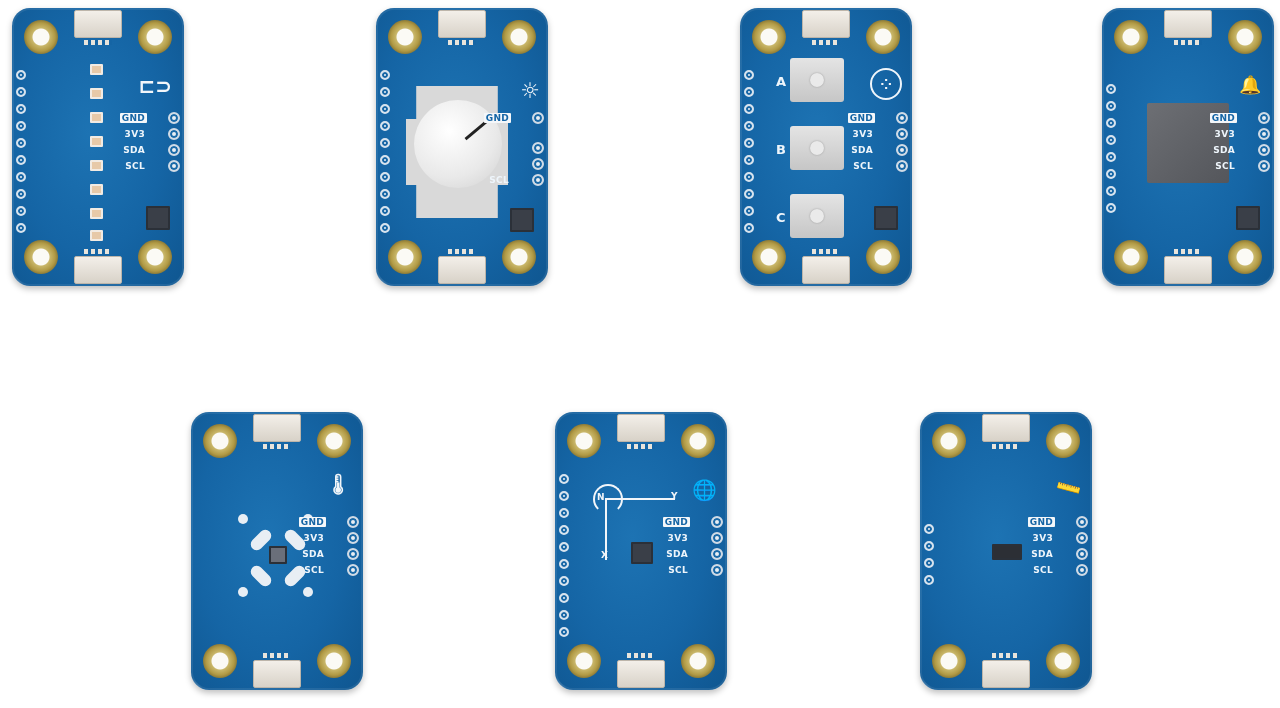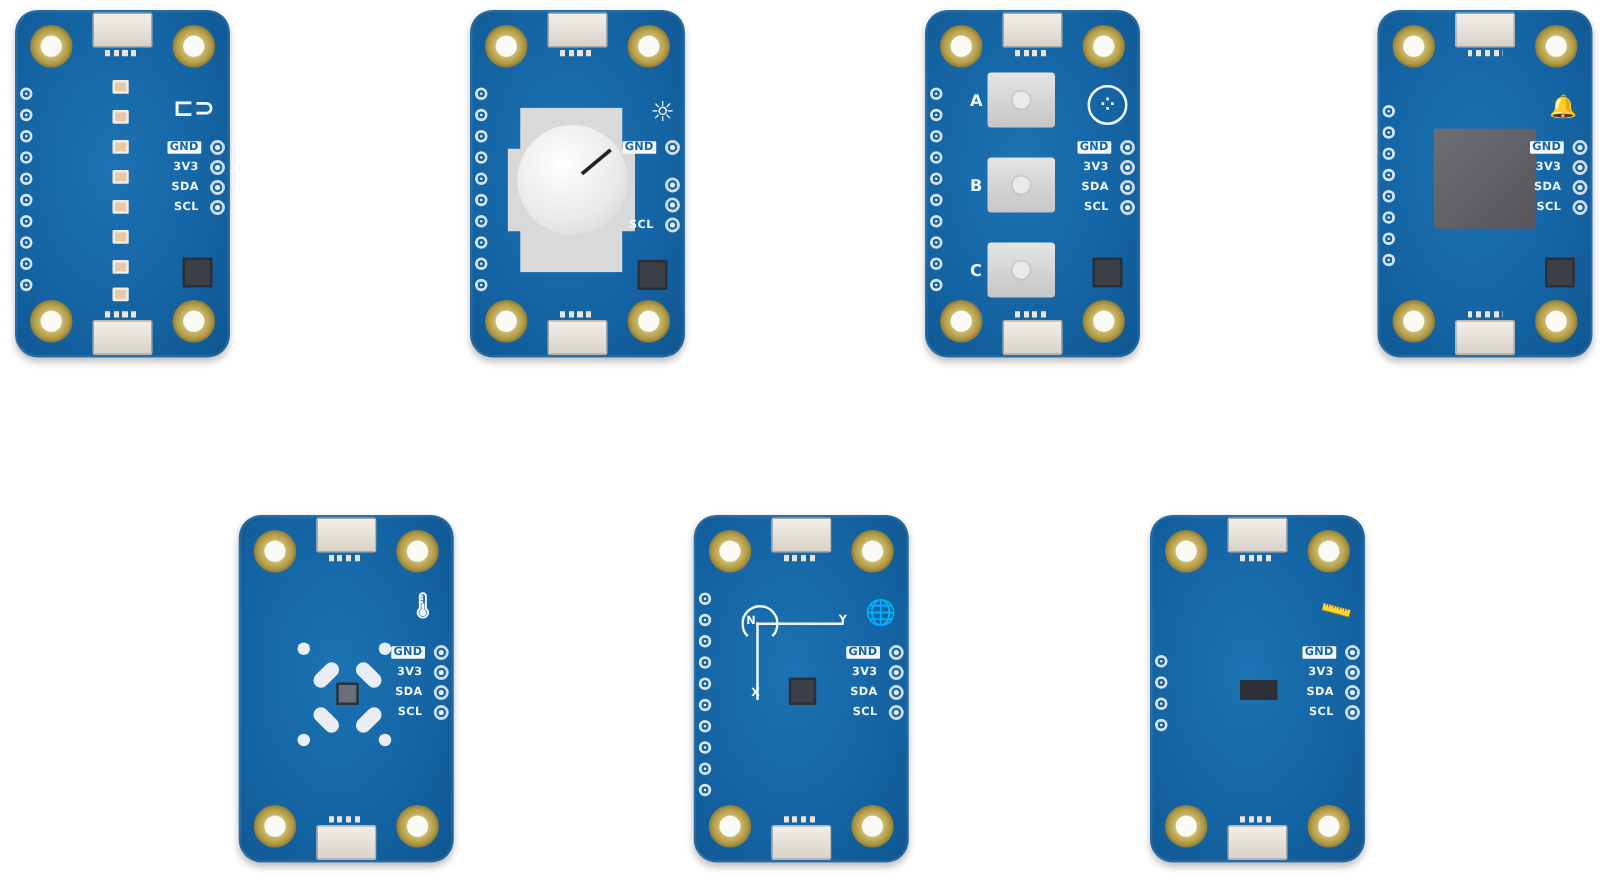--- a/index.html
+++ b/index.html
@@ -17,21 +17,21 @@
   .conn{position:absolute;left:62px;width:46px;height:26px;background:linear-gradient(#f3efe9,#d8d2c8);
     border:1px solid #bdb5aa;border-radius:2px;}
   .conn.top{top:2px}.conn.bot{bottom:2px}
   .conn::after{content:"";position:absolute;left:9px;right:9px;height:5px;
     background:repeating-linear-gradient(90deg,#e8e4dc 0 4px,#1565a5 4px 7px);}
   .conn.top::after{bottom:-8px}.conn.bot::after{top:-8px}
   .pins{position:absolute;left:4px;top:62px;display:flex;flex-direction:column;gap:7px;}
   .pin{width:10px;height:10px;border-radius:50%;background:#ecf2f7;border:2px solid #d7e3ee;box-sizing:border-box;
     box-shadow:inset 0 0 0 2px #1565a5;}
   .labels{position:absolute;right:4px;top:104px;display:flex;flex-direction:column;gap:4px;align-items:flex-end;}
-  .lab{display:flex;align-items:center;gap:7px;font-size:9px;font-weight:bold;color:#eef5fb;letter-spacing:0.3px;}
+  .lab{display:flex;align-items:center;gap:21px;font-size:9px;font-weight:bold;color:#eef5fb;letter-spacing:0.3px;}
   .lab span.t{padding:0 2px;}
   .lab.gnd span.t{background:#f4f7fa;color:#1565a5;border-radius:1px;}
   .lab .pad{width:12px;height:12px;border-radius:50%;background:#e9eef3;border:2px solid #d0dbe6;box-sizing:border-box;box-shadow:inset 0 0 0 2px #1a6aa8;}
   .ic{position:absolute;background:#3a3f48;border:2px solid #2b3038;border-radius:1px;}
   .icon{position:absolute;color:#f2f6fa;font-weight:bold;text-align:center;}
   .led{position:absolute;left:78px;width:13px;height:11px;background:#e7c9a8;border:2px solid #f2ebe3;border-radius:1px;box-sizing:border-box;}
   .knob-base{position:absolute;left:30px;top:78px;width:102px;height:132px;background:#d9d9d9;border-radius:6px;
     clip-path:polygon(10% 0,90% 0,90% 25%,100% 25%,100% 75%,90% 75%,90% 100%,10% 100%,10% 75%,0 75%,0 25%,10% 25%);}
   .knob{position:absolute;left:38px;top:92px;width:88px;height:88px;border-radius:50%;background:radial-gradient(circle at 40% 35%,#ffffff,#e9e9e9 60%,#cfcfcf);}
   .knob::after{content:"";position:absolute;left:48px;top:28px;width:30px;height:3px;background:#222;transform:rotate(-40deg);}

